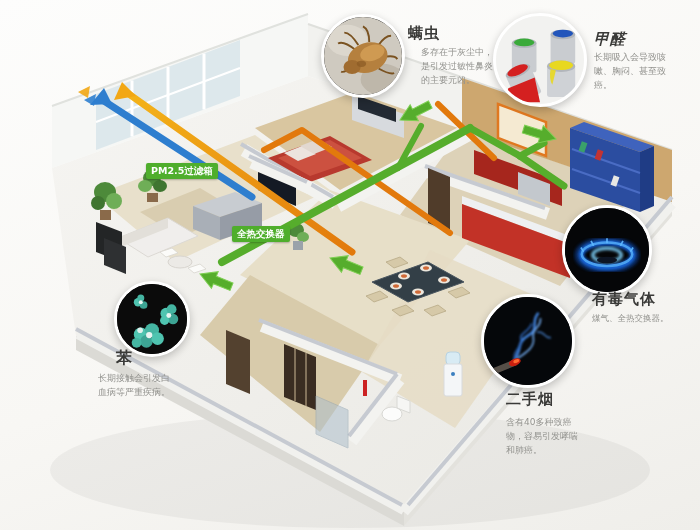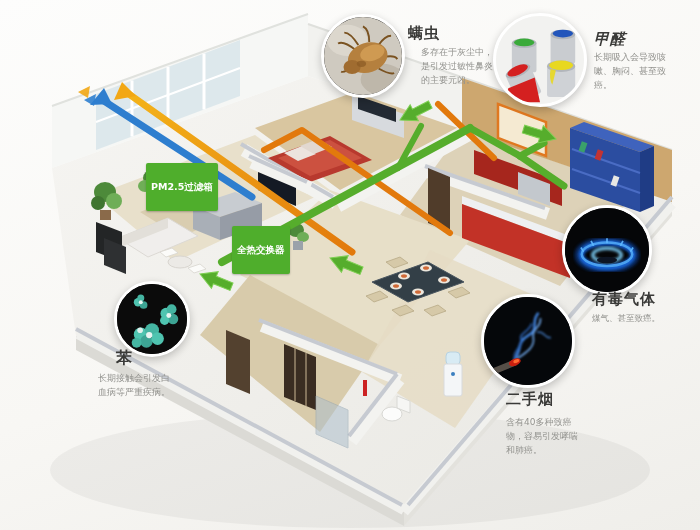--- a/index.html
+++ b/index.html
@@ -10,21 +10,21 @@
   }
   .scene{position:absolute;left:0;top:0;}
   .duct-blue{stroke:var(--fresh-blue,#2e7ecf);}
   .duct-orange{stroke:var(--exhaust-orange,#e2790c);}
   .duct-green{stroke:var(--supply-green,#56ad2c);}
   .fill-blue{fill:var(--fresh-blue,#2e7ecf);}
   .fill-orange{fill:#f2a714;}
   .fill-green{fill:var(--supply-green,#56ad2c);}
   .pill{
     position:absolute;background:var(--label-green,#4fae2c);color:#fff;
-    font-size:9.5px;font-weight:bold;line-height:1;padding:19px 5px;
+    font-size:9.5px;font-weight:bold;line-height:1;padding:3px 5px;
     border-radius:2px;box-shadow:0 1px 2px rgba(0,0,0,.25);white-space:nowrap;z-index:6;
   }
   .photo{
     position:absolute;border-radius:50%;overflow:hidden;box-sizing:border-box;
     border:3px solid #ffffff;box-shadow:0 3px 9px rgba(0,0,0,.22);z-index:5;background:#000;
   }
   .photo svg{display:block;width:100%;height:100%;}
   .ctitle{
     position:absolute;font-size:15px;font-weight:bold;color:#3a3a38;
     letter-spacing:1px;z-index:5;white-space:nowrap;
@@ -344,21 +344,21 @@
           <line x1="22" y1="52" x2="19" y2="47"></line>
             <line x1="34" y1="45" x2="31" y2="39"></line>
           <line x1="50" y1="42" x2="50" y2="36"></line>
             <line x1="66" y1="45" x2="69" y2="39"></line>
           <line x1="78" y1="52" x2="81" y2="47"></line>
         </g>
         <ellipse cx="50" cy="62" rx="12" ry="4" fill="#0d1524"></ellipse>
       </svg>
     </div>
     <div class="ctitle" style="left:592px;top:290px;">有毒气体</div>
-    <div class="cdesc" style="left:592px;top:312px;width:100px;font-size:8.5px;">煤气、甚至致癌。</div>
+    <div class="cdesc" style="left:592px;top:312px;width:100px;font-size:8.5px;">煤气、全热交换器。</div>
   </div>
 
   <div class="callout">
     <div class="photo" style="left:481px;top:294px;width:94px;height:94px;">
       <svg viewBox="0 0 100 100">
         <defs>
           <filter id="sblur">
               <feGaussianBlur stdDeviation="1.2"></feGaussianBlur>
             </filter>
         </defs>

